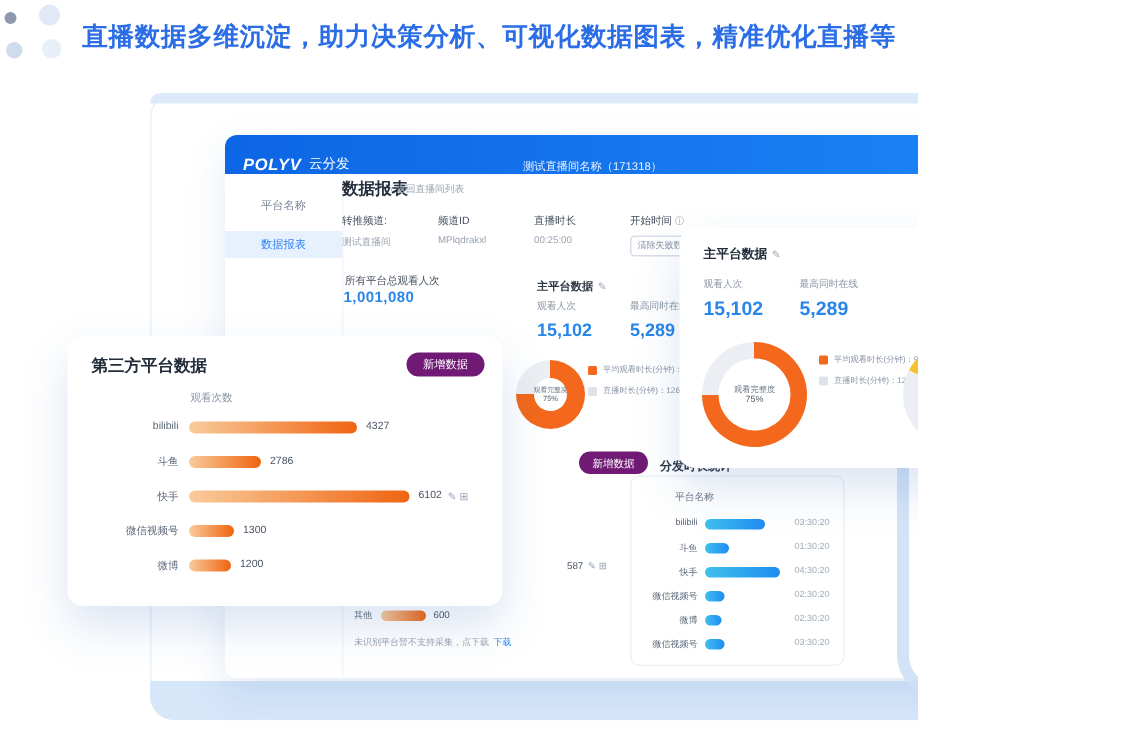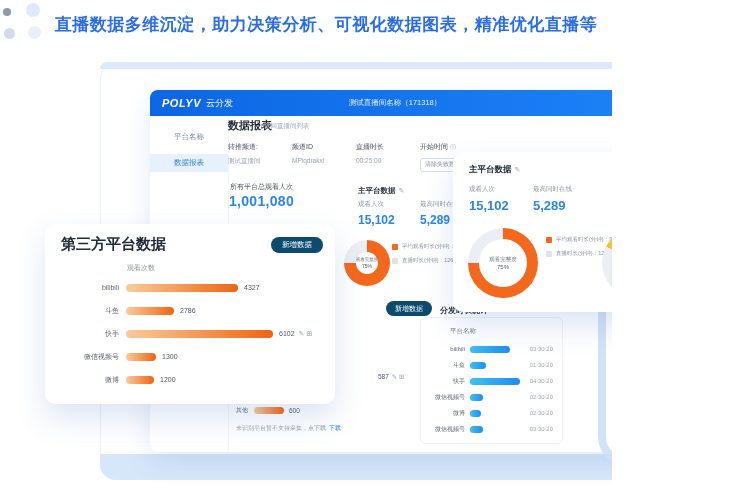--- a/index.html
+++ b/index.html
@@ -16,62 +16,62 @@
   
   .outer-frame{position:absolute;left:100px;top:62px;width:648px;height:418px;border-radius:16px;
     background:#fff;box-shadow:0 0 0 1px #e9f1fc inset;}
   .outer-top{position:absolute;left:0;right:0;top:0;height:7px;background:#dbe9fa;border-radius:16px 16px 0 0;}
   .outer-bottom{position:absolute;left:0;right:0;bottom:0;height:26px;background:#d7e7fa;border-radius:0 0 16px 16px;}
   .bracket{position:absolute;left:598px;top:305px;width:150px;height:152px;z-index:4;opacity:.9;
     border-left:8px solid #cfe1f7;border-bottom:8px solid #cfe1f7;border-bottom-left-radius:28px;}
   
   .main-window{position:absolute;left:150px;top:90px;width:490px;height:362px;background:#fff;
     border-radius:8px;box-shadow:0 10px 26px rgba(50,100,180,.13);z-index:3;}
-  .mw-header{position:relative;height:26px;border-radius:8px 8px 0 0;display:flex;align-items:center;
+  .mw-header{position:relative;height:26px;border-radius:8px 8px 0 0;display:flex;align-items:flex-end;
     padding:0 12px;background:linear-gradient(90deg,#0d66e4,#1b82f5);}
   .brand{color:#fff;font-weight:bold;font-style:italic;font-size:11px;letter-spacing:.5px;z-index:1;}
   .brand-suffix{color:#fff;font-size:9px;margin-left:5px;z-index:1;}
   .mw-title{position:absolute;left:0;right:0;text-align:center;color:#e8f2ff;font-size:7.5px;}
   .mw-sidebar{position:absolute;left:0;top:26px;bottom:0;width:78px;border-right:1px solid #f2f5f9;}
   .sb-item{height:16px;line-height:16px;text-align:center;font-size:7.5px;color:#7b8699;margin-top:13px;cursor:pointer;}
   .sb-item.active{background:#e7f1fe;color:#2b82f0;margin-top:9px;height:18px;line-height:18px;}
   .aw{position:absolute;} 
   .pg-title{left:78px;top:28px;font-size:11px;font-weight:bold;color:#252e3d;}
   .back-link{left:110px;top:32px;font-size:6.5px;color:#9aa4b2;cursor:pointer;}
   .info-row{left:78px;top:52px;display:flex;}
   .info-cols{display:flex;}
   .info-col{width:64px;}
   .i-label{font-size:7px;color:#46505f;}
   .i-value{font-size:6.5px;color:#9aa4b2;margin-top:5px;}
   .info-i{color:#9aa4b2;font-size:6px;}
   .clear-btn{display:inline-block;margin-top:3px;font-size:6px;color:#8a94a5;border:1px solid #d8dee8;
     border-radius:3px;padding:1.5px 4px;cursor:pointer;background:#fff;}
   .total-label{left:80px;top:92px;font-size:7px;color:#46505f;}
-  .total-value{left:79px;top:103px;font-size:14px;font-weight:bold;color:#2a86e8;letter-spacing:.3px;}
+  .total-value{left:79px;top:103px;font-size:10px;font-weight:bold;color:#2a86e8;letter-spacing:.3px;}
   .mp-title{left:208px;top:96px;font-size:7.5px;font-weight:bold;color:#2c3645;}
   .edit-ic{color:#9aa4b2;font-weight:normal;font-size:7px;margin-left:3px;cursor:pointer;}
   .mp-stats{left:208px;top:110px;display:flex;}
   .mp-col{width:62px;}
   .mp-col .s-label{font-size:6.5px;color:#8a94a5;}
   .mp-col .s-value{font-size:12px;font-weight:bold;color:#2a86e8;margin-top:4px;}
   
   .donut{position:absolute;border-radius:50%;}
   .hole{position:absolute;background:#fff;border-radius:50%;}
   .donut-label{position:absolute;inset:0;display:flex;flex-direction:column;align-items:center;
     justify-content:center;color:#6a7586;text-align:center;}
   .legend{display:flex;flex-direction:column;gap:7px;}
   .lg-row{display:flex;align-items:center;}
   .lg-sq{width:6px;height:6px;border-radius:1px;margin-right:4px;flex:0 0 auto;}
   .lg-tx{font-size:5.5px;color:#8a94a5;white-space:nowrap;}
   .bg-donut{left:194px;top:150px;width:46px;height:46px;}
   .bg-donut .hole{inset:12px;}
   .bg-donut .donut-label{font-size:4.5px;}
   .bg-donut .dl2{font-size:5px;margin-top:1px;color:#555e6c;}
   .bg-legend{left:242px;top:153px;}
-  .pill{display:inline-block;background:#0c4a6e;color:#fff;border-radius:9px;cursor:pointer;}
+  .pill{display:inline-block;background:#701a75;color:#fff;border-radius:9px;cursor:pointer;}
   .mw-pill{left:236px;top:211px;font-size:7px;padding:2.5px 9px;}
   .dur-tab{left:290px;top:215px;font-size:8px;font-weight:600;color:#2c3645;cursor:pointer;}
   .duration-panel{left:270px;top:227px;width:143px;height:127px;background:#fff;border:1px solid #edf1f6;
     border-radius:6px;box-sizing:border-box;padding:9px 9px 0 4px;}
   .dp-header{font-size:6.5px;color:#6a7586;margin:0 0 5px 25px;}
   .dp-row{display:flex;align-items:center;height:16px;}
   .dp-label{width:40px;text-align:right;font-size:6px;color:#5c6879;margin-right:5px;flex:0 0 auto;white-space:nowrap;}
   .bar{height:7px;border-radius:3.5px;flex:0 0 auto;}
   .bar-blue{background:linear-gradient(90deg,#3fc0ec,#1f8cf2);}
   .bar-orange{background:linear-gradient(90deg,#f9cb9b,#ef6410);}
@@ -81,21 +81,21 @@
   .frag-row{left:86px;top:316px;display:flex;align-items:center;}
   .frag-label{font-size:6px;color:#5c6879;margin-right:6px;}
   .frag-bar{height:7px;border-radius:3.5px;margin-right:5px;}
   .frag-value{font-size:6.5px;color:#4a5568;}
   .frag-note{left:86px;top:334px;font-size:6px;color:#9aa4b2;}
   .note-link{color:#2a84f2;margin-left:3px;cursor:pointer;}
   
   .tp-card{position:absolute;left:45px;top:224px;width:290px;height:180px;background:#fff;border-radius:10px;
     box-shadow:0 14px 30px rgba(50,100,180,.17);z-index:5;}
   .tp-head{display:flex;justify-content:space-between;align-items:center;padding:11px 12px 0 16px;}
-  .tp-title{font-size:15px;font-weight:bold;color:#222c3a;}
+  .tp-title{font-size:11px;font-weight:bold;color:#222c3a;}
   .tp-pill{font-size:7.5px;padding:3px 11px;}
   .tp-chart-header{margin:9px 0 3px 82px;font-size:7px;color:#8a94a5;}
   .tp-row{display:flex;align-items:center;height:23px;padding-left:4px;}
   .tp-label{width:70px;text-align:right;font-size:7px;color:#5c6879;margin-right:7px;flex:0 0 auto;}
   .tp-bar{height:8px;border-radius:4px;}
   .tp-value{margin-left:6px;font-size:7px;color:#4a5568;}
   .tp-icons{margin-left:4px;font-size:7px;color:#98a4b4;cursor:pointer;}
   
   .mp-card{position:absolute;left:453px;top:152px;width:287px;height:160px;background:#fff;border-radius:10px;
     box-shadow:0 14px 30px rgba(50,100,180,.17);z-index:5;}

